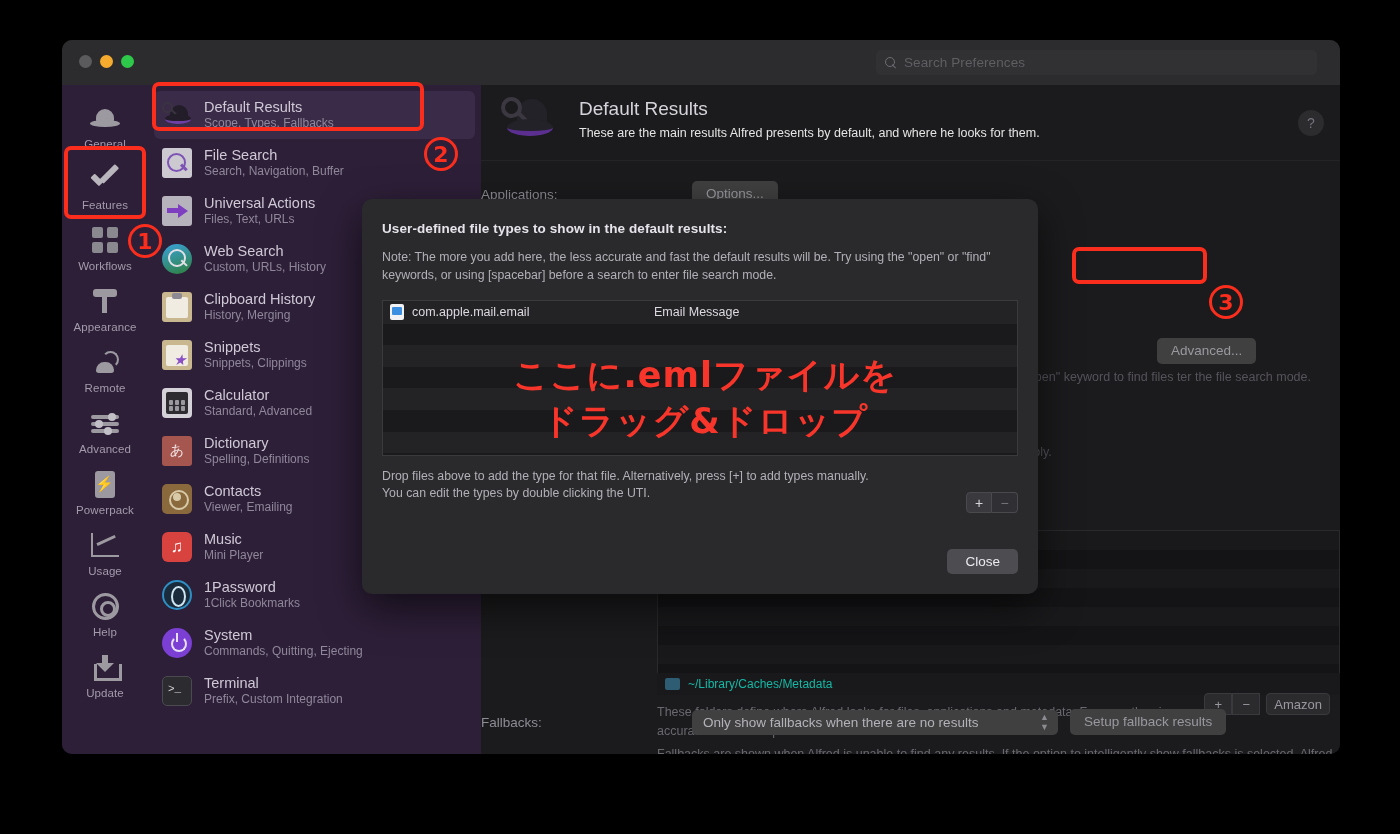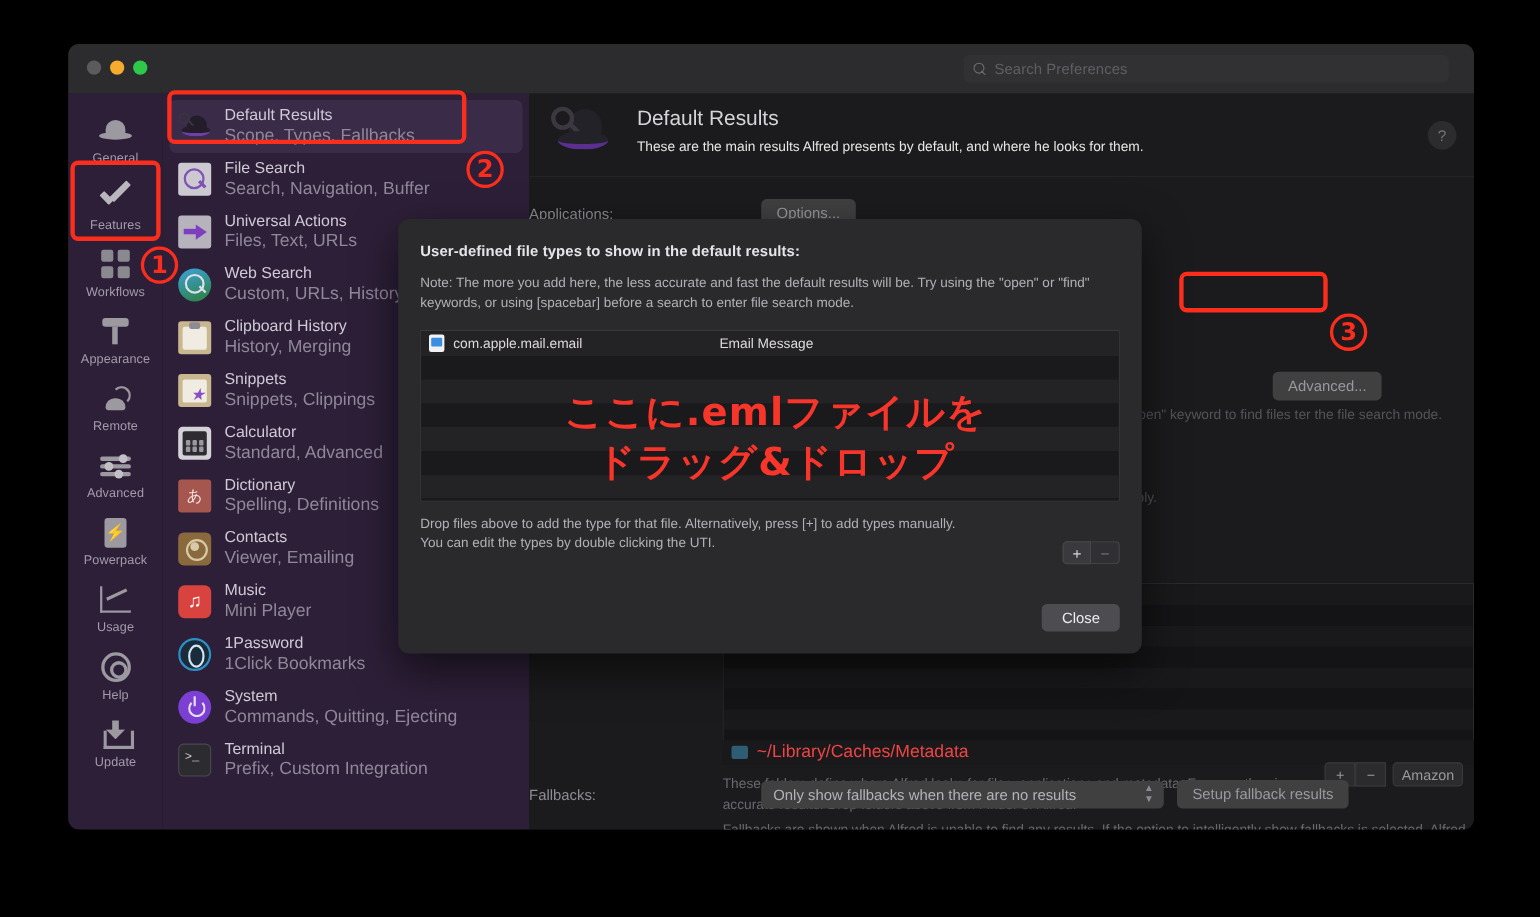--- a/index.html
+++ b/index.html
@@ -90,21 +90,21 @@
   
   .featlist {
     position:absolute; left:86px; top:45px; width:333px; height:669px;
     background:#2d1f38; overflow:hidden; padding-top:6px;
   }
   .feat { height:48px; display:flex; align-items:center; gap:12px; padding:0 12px 0 14px; }
   .feat.sel { background:#3a2b48; border-radius:6px; margin:0 6px; padding-left:8px; }
   .feat-ico { width:30px; height:30px; flex:none; position:relative; border-radius:5px; }
   .feat-txt { display:flex; flex-direction:column; gap:1px; line-height:1.15; }
   .feat-title { font-size:14.5px; color:#cfc9d6; }
-  .feat-sub { font-size:16px; color:#8f879a; }
+  .feat-sub { font-size:12px; color:#8f879a; }
 
   
   .fi-hat{ background:transparent; }
   .fi-hat::before{content:"";position:absolute;left:8px;top:5px;width:18px;height:13px;background:#231d2a;border-radius:9px 9px 2px 2px;}
   .fi-hat::after{content:"";position:absolute;left:3px;bottom:6px;width:26px;height:7px;background:#231d2a;border-radius:50%;border-bottom:3px solid #6f3fa8;}
   .fi-hat i{position:absolute;left:0px;top:2px;width:11px;height:11px;border:2.4px solid #3a3340;border-radius:50%;}
   .fi-hat u{position:absolute;left:8px;top:11px;width:7px;height:2.4px;background:#3a3340;transform:rotate(45deg);}
   .fi-doc{ background:#ccc9d1; border-radius:3px; }
   .fi-doc::after{content:"";position:absolute;left:5px;top:5px;width:15px;height:15px;border:2.6px solid #7d53b5;border-radius:50%;}
   .fi-doc i{position:absolute;left:18px;top:18px;width:8px;height:2.6px;background:#7d53b5;transform:rotate(45deg);}
@@ -180,21 +180,21 @@
   }
   .srow { height:19px; }
   .srow:nth-child(odd){ background:#19191b; }
   .srow:nth-child(even){ background:#141416; }
   .scope-last {
     position:absolute; left:176px; top:588px; width:683px; height:22px;
     display:flex; align-items:center; gap:8px; padding-left:8px;
     background:#19191b;
   }
   .folder-chip { width:15px; height:12px; background:#2e5d73; border-radius:2px; }
-  .scope-path { font-size:16px; color:#ef4444; }
+  .scope-path { font-size:12px; color:#14b8a6; }
 
   .scope-tools { position:absolute; right:10px; top:608px; display:flex; }
   .tool-btn {
     background:#2b2b2e; border:1px solid #3a3a3e; color:#9a989f;
     font-size:13px; height:22px; min-width:28px; display:flex;
     align-items:center; justify-content:center; padding:0 7px;
   }
   .tool-btn:first-child{ border-radius:4px 0 0 4px; }
   .tool-btn:last-child{ border-radius:0 4px 4px 0; margin-left:6px; border-radius:4px; }
 

